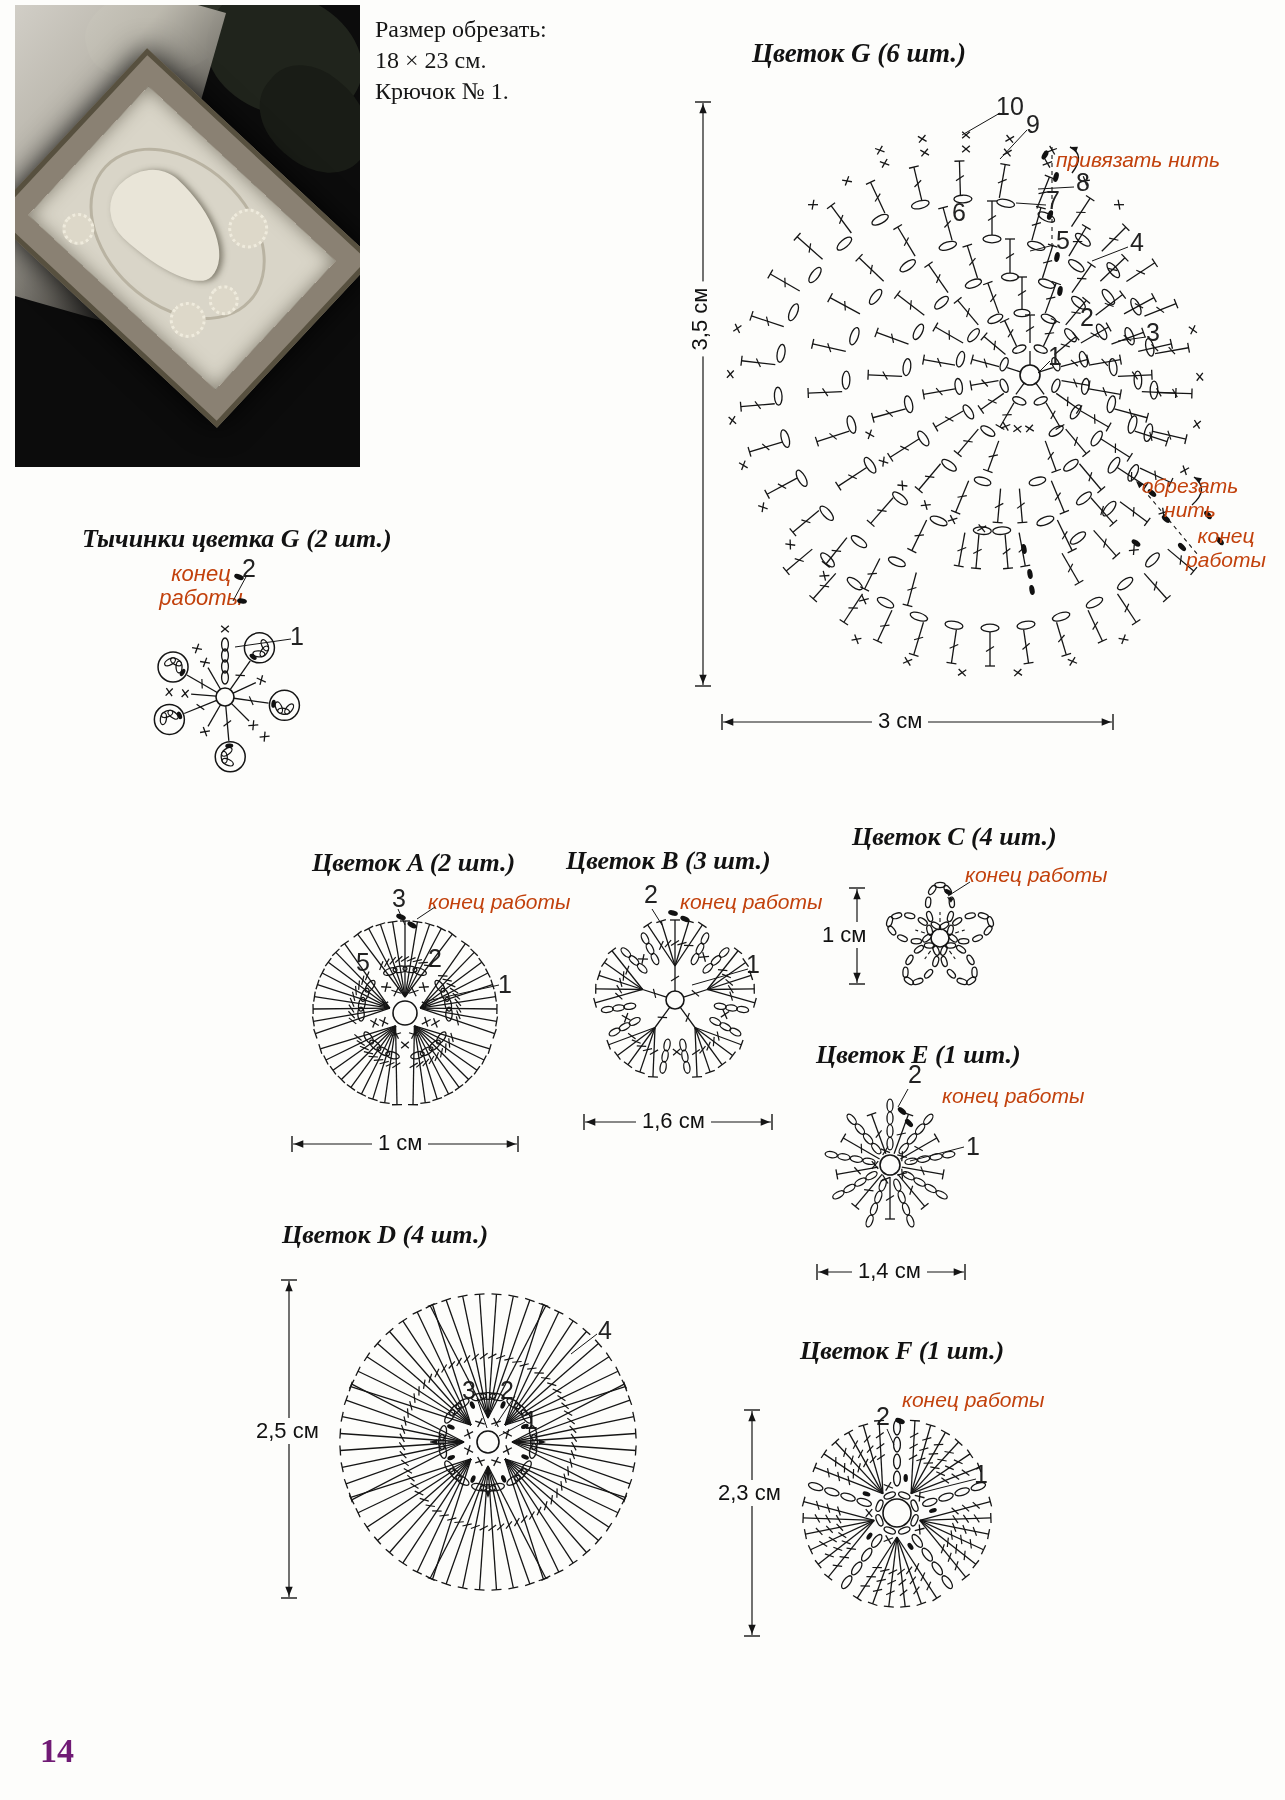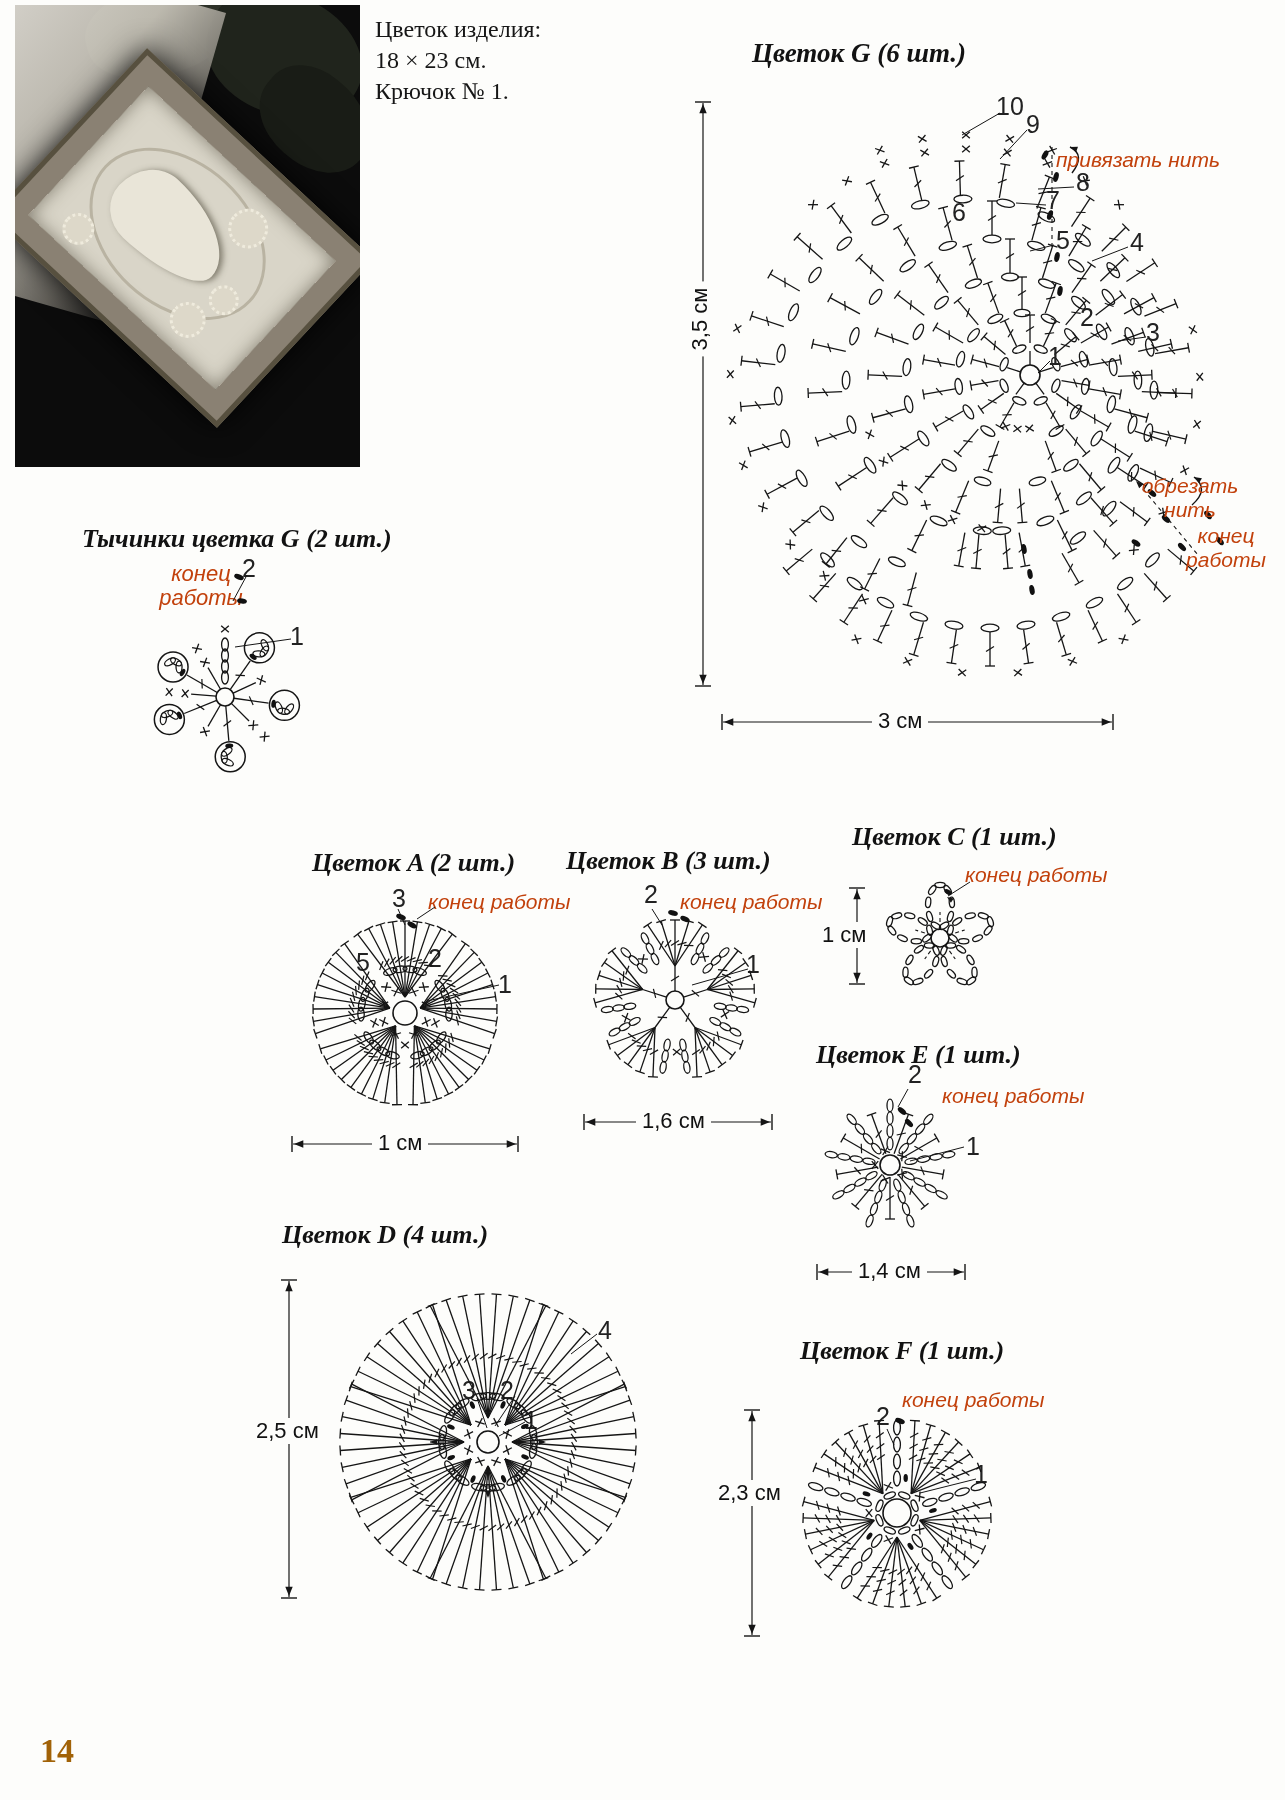--- a/index.html
+++ b/index.html
@@ -9,21 +9,21 @@
          font-size:27px;white-space:nowrap;color:#121212;}
   .info{position:absolute;left:375px;top:14px;font-family:"Liberation Serif",serif;
         font-size:24px;line-height:1.3;color:#161616;}
   .label{position:absolute;font-size:21px;line-height:24px;white-space:nowrap;color:#c2410c;font-style:italic;}
   .label.center{text-align:center;}
   .num{position:absolute;font-size:25px;color:#222;white-space:nowrap;}
   .dim-label{position:absolute;font-size:22px;background:#fdfdfb;padding:0 6px;white-space:nowrap;color:#111;}
   .dim-label.rot{transform:rotate(-90deg);transform-origin:center;}
   svg.diagram,svg.dim{position:absolute;overflow:visible;}
   .page-num{position:absolute;left:40px;top:1732px;font-family:"Liberation Serif",serif;
-            font-weight:700;font-size:34px;color:#a16207;}
+            font-weight:700;font-size:34px;color:#701a75;}
   
   .photo{position:absolute;left:15px;top:5px;width:345px;height:462px;background:#0c0c0c;overflow:hidden;}
   .ph-light{position:absolute;left:-60px;top:-30px;width:230px;height:330px;
             background:linear-gradient(115deg,#ece9e2 0%,#c9c5ba 45%,#6d6a63 75%,rgba(20,20,20,0) 100%);
             transform:rotate(16deg);opacity:.92;}
   .ph-leaf{position:absolute;background:#23261f;border-radius:45% 55% 50% 50%;}
   .ph-leaf.l1{left:70px;top:-20px;width:150px;height:90px;transform:rotate(-15deg);background:#2c3026;}
   .ph-leaf.l2{left:190px;top:-10px;width:160px;height:120px;transform:rotate(20deg);background:#20241c;}
   .ph-leaf.l3{left:240px;top:70px;width:120px;height:90px;transform:rotate(40deg);background:#191c16;}
   .ph-frame{position:absolute;left:52px;top:78px;width:220px;height:300px;transform:rotate(-47deg);
@@ -55,21 +55,21 @@
         <div class="ph-fig"></div>
         <div class="ph-fl f1"></div>
         <div class="ph-fl f2"></div>
         <div class="ph-fl f3"></div>
         <div class="ph-fl f4"></div>
       </div>
     </div>
   </div>
 
   <div class="info">
-    <div>Цветок изделия:</div>
+    <div>Размер обрезать:</div>
     <div>18 × 23 см.</div>
     <div>Крючок № 1.</div>
   </div>
 
   <div class="title" style="left:752px;top:38px;">Цветок G (6 шт.)</div>
   <svg id="svg-g" class="diagram" style="left:700px;top:85px;" width="580" height="625">
       <circle cx="330" cy="290" r="10" fill="none" stroke="#151515" stroke-width="1.6"></circle>
       <line x1="330" y1="280" x2="330" y2="266" stroke="#151515" stroke-width="1.3"></line>
       <line x1="339.51056516295154" y1="286.90983005625054" x2="352.8253563910837" y2="282.58359213500125" stroke="#151515" stroke-width="1.3"></line>
       <line x1="335.87785252292474" y1="298.09016994374946" x2="344.10684605501933" y2="309.41640786499875" stroke="#151515" stroke-width="1.3"></line>
@@ -1094,21 +1094,21 @@
     </svg>
   <svg class="dim" style="left:582px;top:1110px;" width="192" height="24">
       <line x1="3" y1="12" x2="189" y2="12" stroke="#151515" stroke-width="1.2"></line>
       <line x1="2" y1="4" x2="2" y2="20" stroke="#151515" stroke-width="1.4"></line>
       <line x1="190" y1="4" x2="190" y2="20" stroke="#151515" stroke-width="1.4"></line>
       <polygon points="4,12 13.286646355765102,8.290795305870173 13.286646355765104,15.709204694129824" fill="#151515"></polygon>
       <polygon points="188,12 178.7133536442349,15.709204694129827 178.7133536442349,8.290795305870173" fill="#151515"></polygon>
     </svg>
   <span class="dim-label" style="left:636px;top:1108px;text-align:right;">1,6 см</span>
 
-  <div class="title" style="left:852px;top:822px;font-size:26px;">Цветок C (1 шт.)</div>
+  <div class="title" style="left:852px;top:822px;font-size:26px;">Цветок C (4 шт.)</div>
   <span class="label" style="left:965px;top:863px;">конец работы</span>
   <svg id="svg-c" class="diagram" style="left:878px;top:880px;" width="130" height="120">
       <circle cx="62" cy="58" r="9" fill="none" stroke="#151515" stroke-width="1.6"></circle>
       <line x1="62" y1="49" x2="62" y2="32" stroke="#151515" stroke-width="1.1" stroke-dasharray="4 3"></line>
       <ellipse cx="62" cy="5" rx="5.2" ry="2.6" fill="none" stroke="#151515" stroke-width="1.3" transform="rotate(3.508354649267438e-15 62 5)"></ellipse>
       <ellipse cx="69.71345131623848" cy="9.913066694501463" rx="5.2" ry="2.6" fill="none" stroke="#151515" stroke-width="1.3" transform="rotate(55.74505644611574 69.71345131623848 9.913066694501463)"></ellipse>
       <ellipse cx="73.8176930361465" cy="22.35338826899446" rx="5.2" ry="2.6" fill="none" stroke="#151515" stroke-width="1.3" transform="rotate(84.24639431815754 73.8176930361465 22.35338826899446)"></ellipse>
       <ellipse cx="72.39230484541326" cy="36.49999999999999" rx="5.2" ry="2.6" fill="none" stroke="#151515" stroke-width="1.3" transform="rotate(108.25846900410919 72.39230484541326 36.49999999999999)"></ellipse>
       <ellipse cx="66.10424171990803" cy="45.733545036504076" rx="5.2" ry="2.6" fill="none" stroke="#151515" stroke-width="1.3" transform="rotate(147.50498668638056 66.10424171990803 45.733545036504076)"></ellipse>
       <ellipse cx="57.895758280091975" cy="45.733545036504076" rx="5.2" ry="2.6" fill="none" stroke="#151515" stroke-width="1.3" transform="rotate(-147.50498668638056 57.895758280091975 45.733545036504076)"></ellipse>

